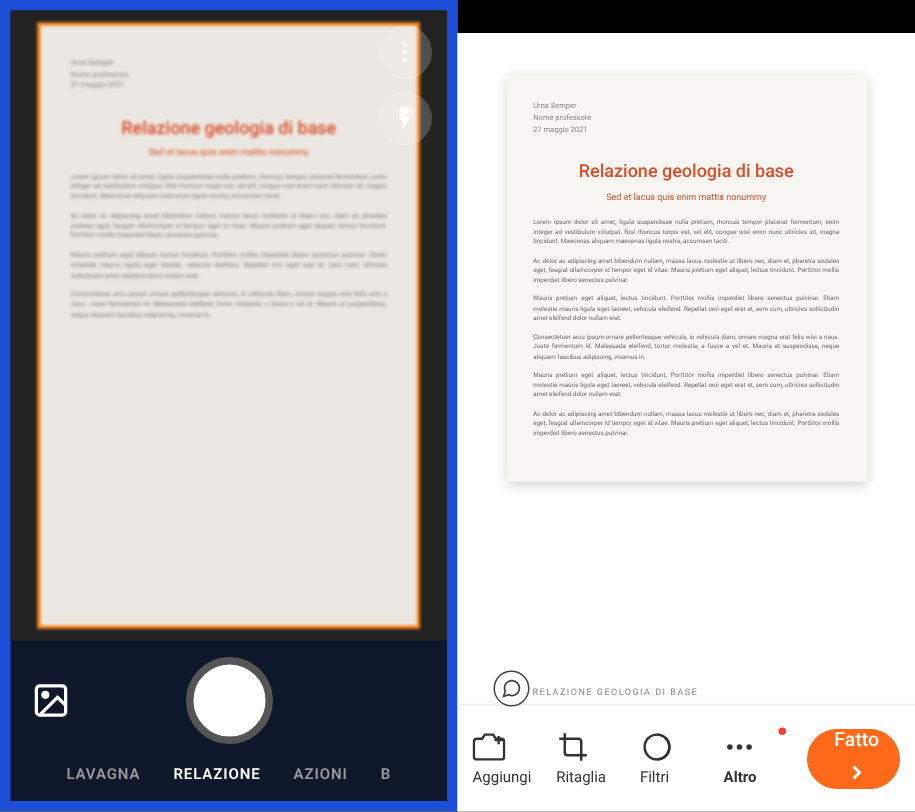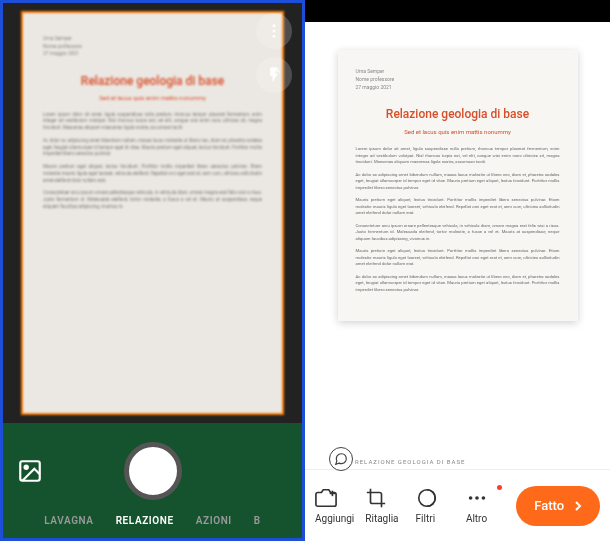--- a/index.html
+++ b/index.html
@@ -5,21 +5,21 @@
     * { margin: 0; padding: 0; box-sizing: border-box; }
     body {
       width: 610px;
       height: 541px;
       display: flex;
       font-family: -apple-system, BlinkMacSystemFont, "Segoe UI", Roboto, sans-serif;
       background: #000;
       overflow: hidden;
     }
     .panel { height: 541px; position: relative; }
-    .left { width: 305px; background: #14532d; border: 3px solid #1d4ed8; }
+    .left { width: 305px; background: #0f172a; border: 7px solid #1d4ed8; }
     .right { width: 305px; background: #fff; display: flex; flex-direction: column; }
 
     
     .camera-viewport {
       width: 100%;
       height: 420px;
       position: relative;
       background: #222;
       overflow: hidden;
     }
@@ -153,40 +153,41 @@
     .tool {
       flex: 1;
       display: flex;
       flex-direction: column;
       align-items: flex-start;
       gap: 4px;
       color: #333;
       font-size: 10px;
     }
     .tool svg { width: 22px; height: 22px; }
-    .badge { position: relative; }
+    .badge { position: relative; font-weight: bold; }
     .badge::after {
       content: '';
       position: absolute;
       top: -2px; right: 8px;
       width: 5px; height: 5px;
       background: #ff3b30;
       border-radius: 50%;
     }
     .done-btn {
       background: #ff6a1a;
       color: #fff;
       border-radius: 22px;
       height: 40px;
       padding: 0 14px 0 18px;
       display: flex;
       align-items: center;
       gap: 6px;
       font-size: 13px;
       font-weight: 500;
+      flex-direction: column;
     }
     .done-btn svg { width: 16px; height: 16px; }
 
     .icon { display: inline-flex; }
   </style>
 </head>
 <body>
 
 <div class="panel left">
   <div class="camera-viewport">

